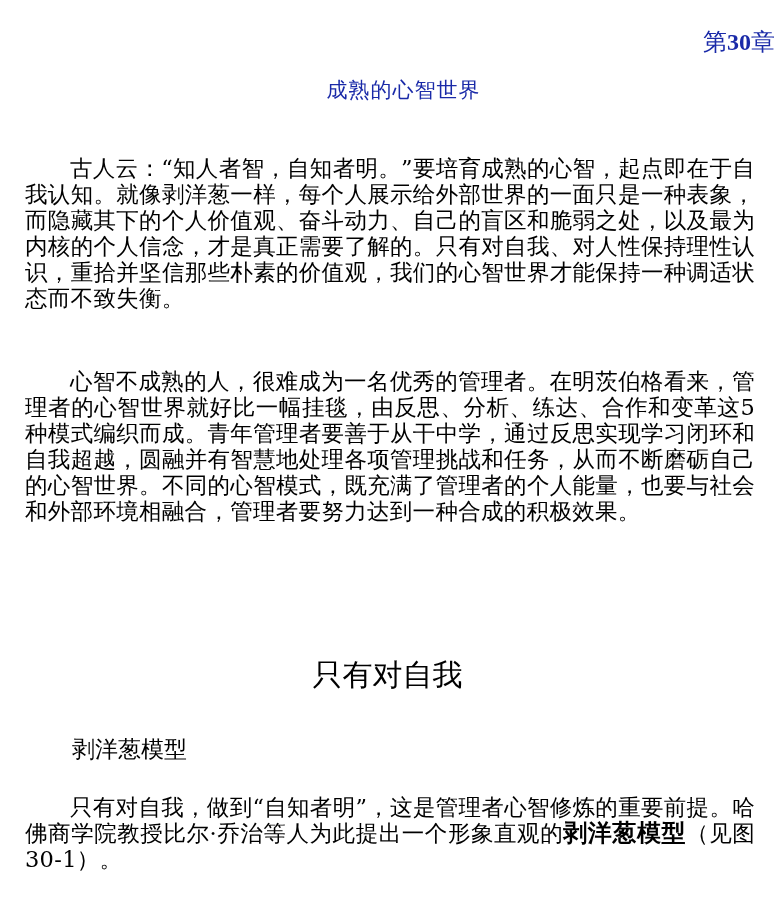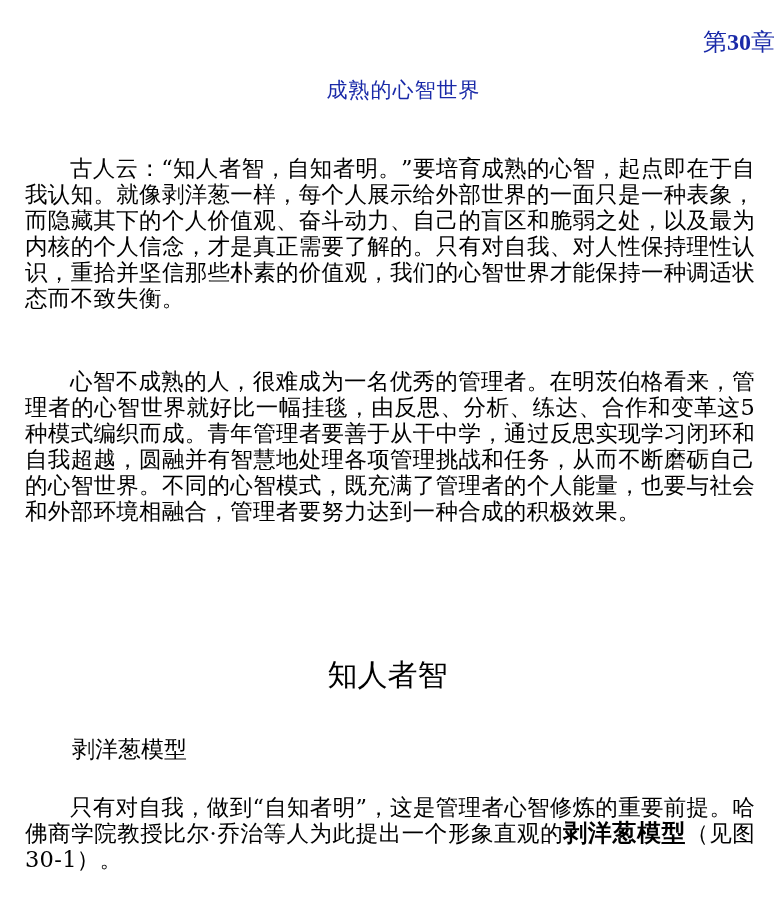--- a/index.html
+++ b/index.html
@@ -24,17 +24,17 @@
 <body>
 
 <div class="chapter-num"><span>第</span><b>30</b><span>章</span></div>
 
 <div class="chapter-title">成熟的心智世界</div>
 
 <p class="para p1">古人云：“知人者智，自知者明。”要培育成熟的心智，起点即在于自我认知。就像剥洋葱一样，每个人展示给外部世界的一面只是一种表象，而隐藏其下的个人价值观、奋斗动力、自己的盲区和脆弱之处，以及最为内核的个人信念，才是真正需要了解的。只有对自我、对人性保持理性认识，重拾并坚信那些朴素的价值观，我们的心智世界才能保持一种调适状态而不致失衡。</p>
 
 <p class="para p2">心智不成熟的人，很难成为一名优秀的管理者。在明茨伯格看来，管理者的心智世界就好比一幅挂毯，由反思、分析、练达、合作和变革这5种模式编织而成。青年管理者要善于从干中学，通过反思实现学习闭环和自我超越，圆融并有智慧地处理各项管理挑战和任务，从而不断磨砺自己的心智世界。不同的心智模式，既充满了管理者的个人能量，也要与社会和外部环境相融合，管理者要努力达到一种合成的积极效果。</p>
 
-<div class="section-title">知人者智</div>
+<div class="section-title">只有对自我</div>
 
 <div class="subsection-title">剥洋葱模型</div>
 
 <p class="para p3"><span>只有对自我，做到“自知者明”，这是管理者心智修炼的重要前提。哈佛商学院教授比尔·乔治等人为此提出一个形象直观的</span><span class="bold-term">剥洋葱模型</span><span>（见图30-1）。</span></p>
 
 </body></html>

